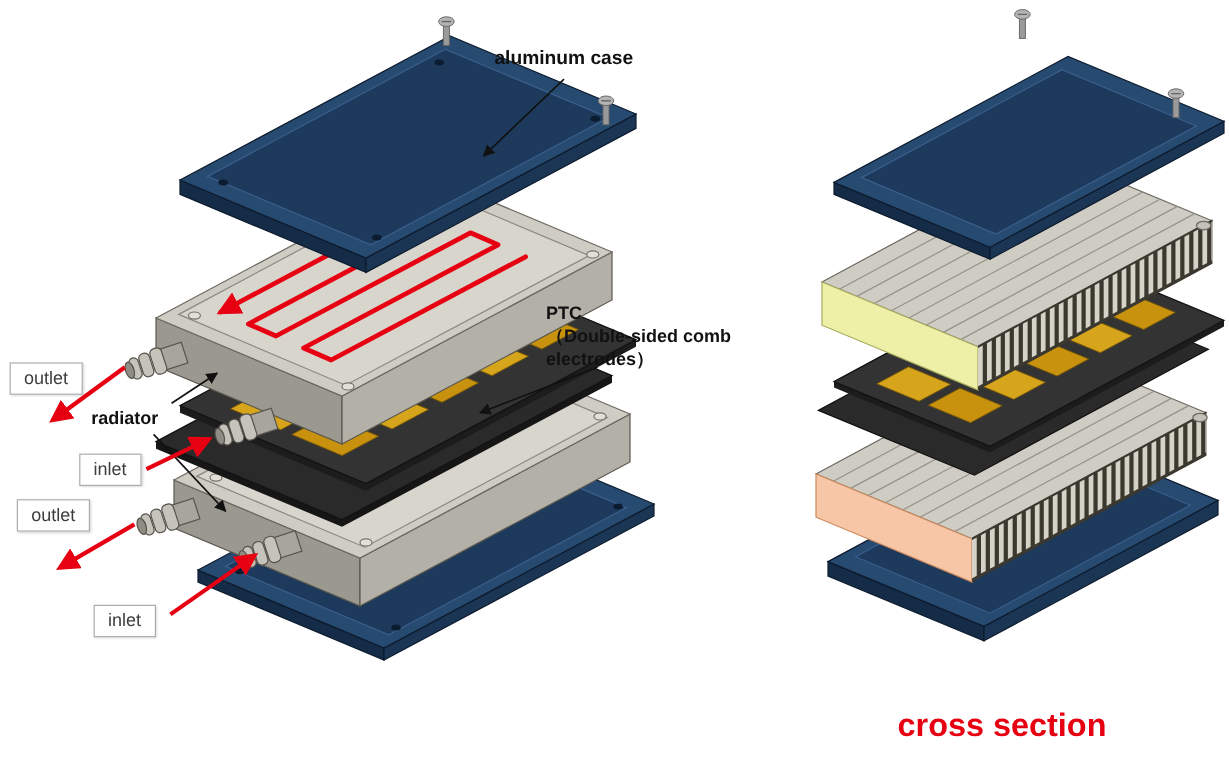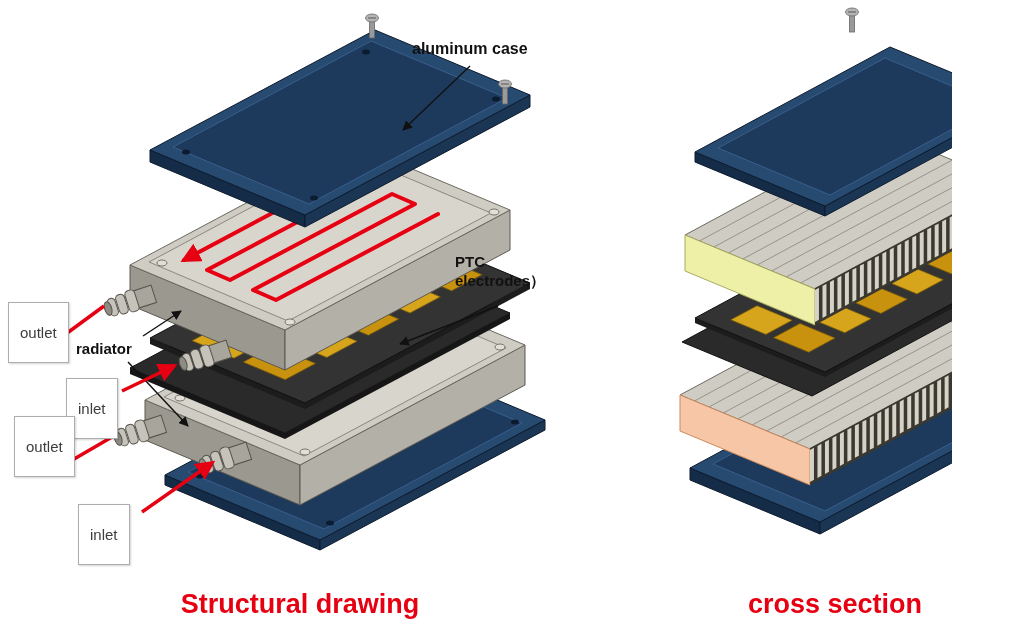--- a/index.html
+++ b/index.html
@@ -1,24 +1,24 @@
 <!DOCTYPE html>
 <html><head>
 <meta charset="utf-8">
 <style>
   html,body{margin:0;padding:0;background:#ffffff;}
   .stage{
-    position:relative;width:952px;height:640px;background:#ffffff;overflow:hidden;
+    position:relative;width:1024px;height:640px;background:#ffffff;overflow:hidden;
     font-family:"Liberation Sans", sans-serif;
   }
   .stage svg{position:absolute;left:0;top:0;}
   .lbl-box{
     position:absolute;background:#ffffff;border:1px solid #adadad;
     box-shadow:1px 1px 2px rgba(0,0,0,.18);
-    color:#3d3d3d;font-size:15px;line-height:23px;padding:18px 11px;white-space:nowrap;
+    color:#3d3d3d;font-size:15px;line-height:23px;padding:1px 11px;white-space:nowrap;
   }
   .lbl-plain{position:absolute;color:#111;font-weight:bold;font-size:15px;white-space:nowrap;}
   .lbl-big{position:absolute;color:#111;font-weight:bold;font-size:16px;white-space:nowrap;}
   .ptc-label{position:absolute;left:455px;top:252px;width:240px;text-align:left;
     color:#111;font-weight:bold;font-size:15px;line-height:19px;}
   .caption{position:absolute;color:#e60012;font-weight:bold;font-size:27px;text-align:center;}
   .caption.left{left:150px;top:589px;width:300px;}
   .caption.right{left:735px;top:589px;width:200px;text-align:center;}
 </style>
 </head>
@@ -216,26 +216,26 @@
     <line x1="122" y1="391" x2="174" y2="366" stroke="#e60012" stroke-width="3.5" marker-end="url(#ah-red)"></line>
     <line x1="112" y1="437" x2="50" y2="473" stroke="#e60012" stroke-width="3.5" marker-end="url(#ah-red)"></line>
     <line x1="142" y1="512" x2="212" y2="463" stroke="#e60012" stroke-width="3.5" marker-end="url(#ah-red)"></line>
   </g>
 </svg>
 
 <div class="lbl-big" style="left:412px;top:40px;">aluminum case</div>
 
 <div class="ptc-label">
   <div>PTC</div>
+  <div>（Double-sided comb</div>
   <div>electrodes）</div>
 </div>
 
 <div class="lbl-plain" style="left:76px;top:340px;">radiator</div>
 
 <div class="lbl-box" style="left:8px;top:302px;">outlet</div>
 <div class="lbl-box" style="left:66px;top:378px;">inlet</div>
 <div class="lbl-box" style="left:14px;top:416px;">outlet</div>
 <div class="lbl-box" style="left:78px;top:504px;">inlet</div>
 
-<div class="caption left">Structural drawing</div>
 <div class="caption right">cross section</div>
 
 </div>
 
 </body></html>

